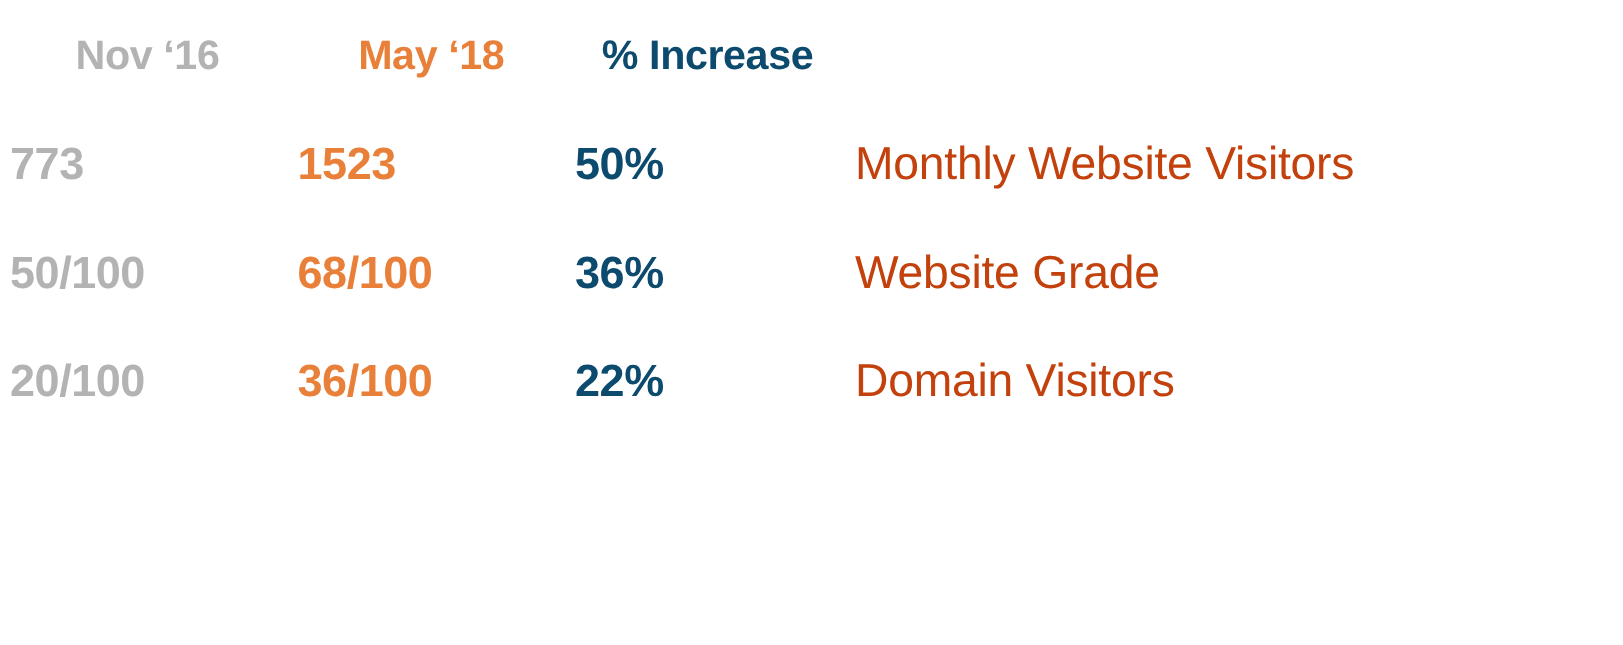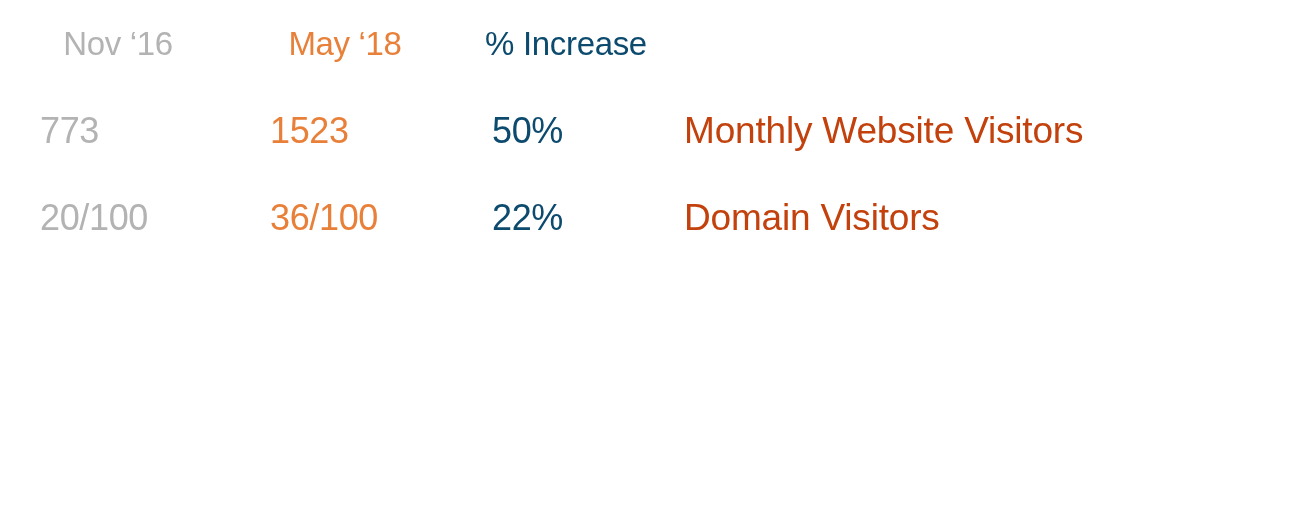--- a/index.html
+++ b/index.html
@@ -46,33 +46,32 @@
   .col-delta  { width: 220px; }
   .col-label  { width: 626px; }
 
   
   .header-row { height: 78px; }
 
   
   .cell {
     display: block;
     padding-left: 8px;
-    font-weight: 400;
+    font-weight: 700;
     letter-spacing: -0.01em;
   }
 
   .head-cell {
     font-size: 33px;
     line-height: 1;
   }
 
   .value-cell {
     font-size: 36px;
     line-height: 1;
-    margin-left: 32px;
   }
 
   .c-before { color: #b3b3b3; }
   .c-after  { color: #e8803a; }
   .c-delta  { color: #0c4a6e; }
 
   .label-cell {
     display: block;
     padding-left: 12px;
     font-size: 37px;
@@ -126,20 +125,34 @@
         </td>
         <td>
           <span class="cell value-cell c-delta">50%</span>
         </td>
         <td>
           <span class="label-cell">Monthly Website Visitors</span>
         </td>
       </tr>
 
 
+      <tr>
+        <td>
+          <span class="cell value-cell c-before">50/100</span>
+        </td>
+        <td>
+          <span class="cell value-cell c-after">68/100</span>
+        </td>
+        <td>
+          <span class="cell value-cell c-delta">36%</span>
+        </td>
+        <td>
+          <span class="label-cell">Website Grade</span>
+        </td>
+      </tr>
 
 
       <tr>
         <td>
           <span class="cell value-cell c-before">20/100</span>
         </td>
         <td>
           <span class="cell value-cell c-after">36/100</span>
         </td>
         <td>

